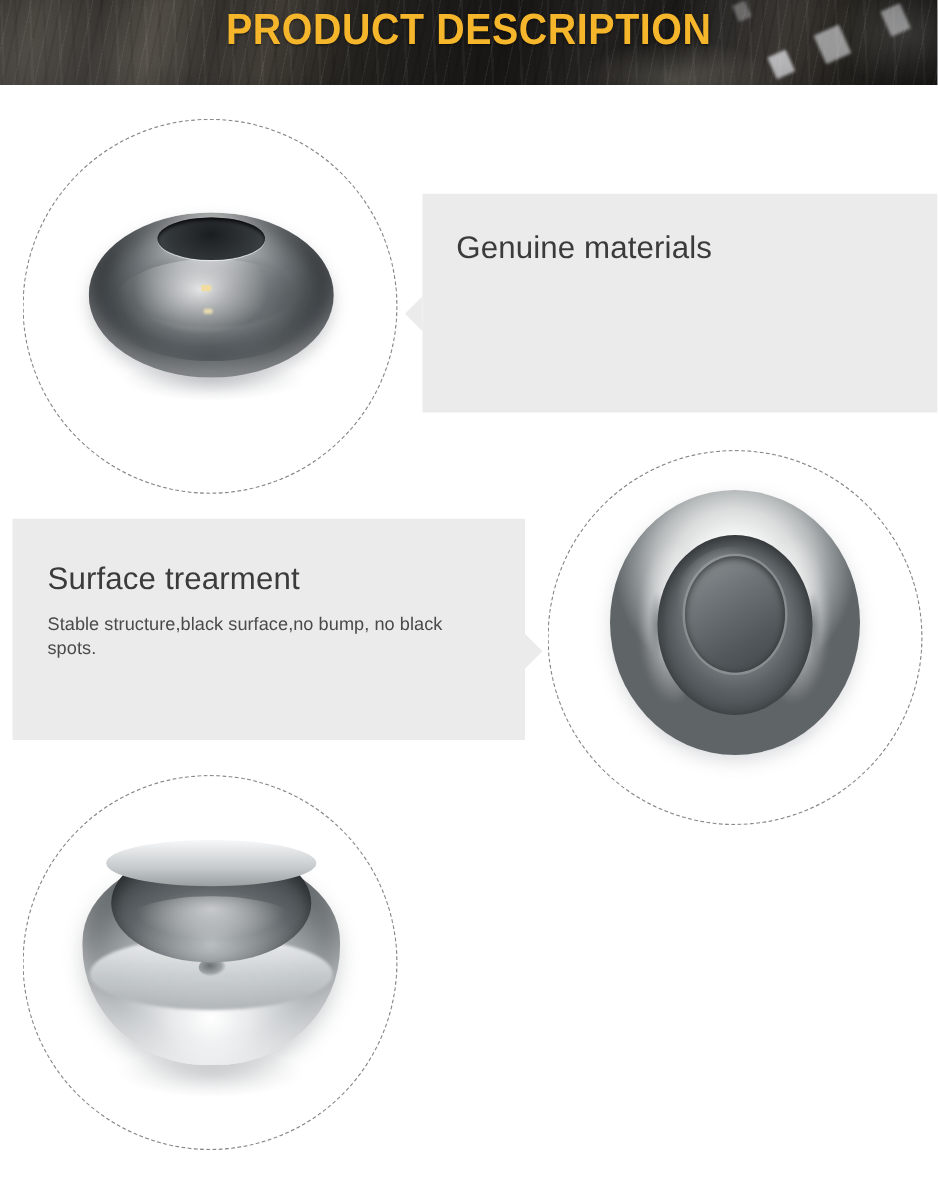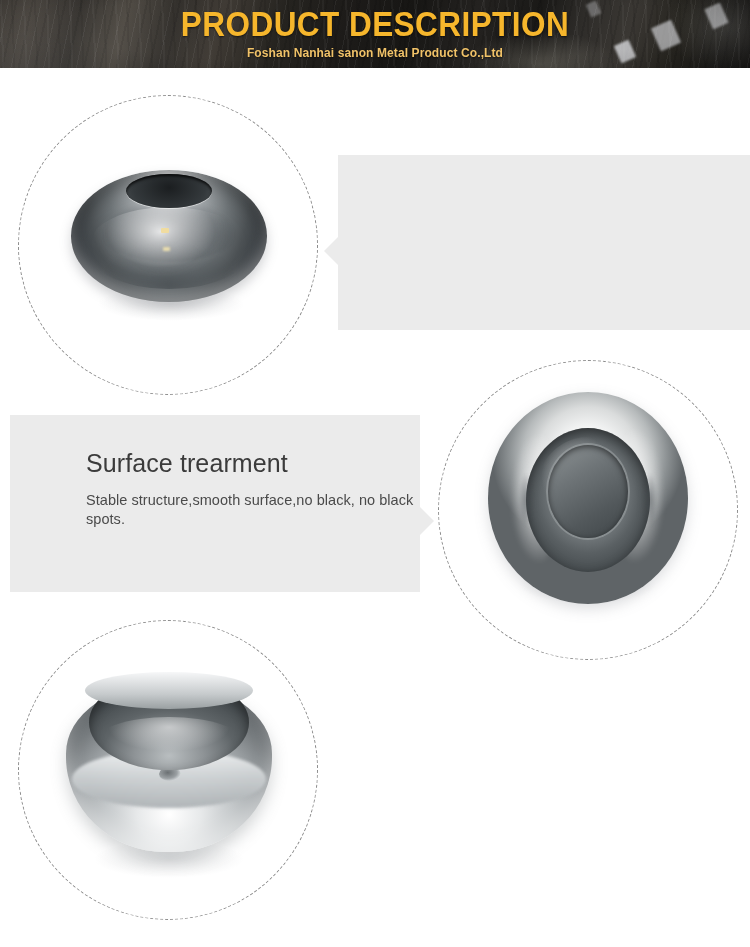--- a/index.html
+++ b/index.html
@@ -113,21 +113,21 @@
     font-size:25px; line-height:30px; letter-spacing:0.1px;
   }
   .card p{
     color:#4a4a4a; font-size:14.5px; line-height:19px; letter-spacing:0.05px;
   }
 
   #card1{ left:338px; top:155px; width:412px; height:175px; }
   #card1 h3{ margin:28px 0 0 27px; }
   #card1 p { margin:12px 0 0 27px; width:345px; }
 
-  #card2{ left:10px; top:415px; width:410px; height:177px;padding-left:48px; }
+  #card2{ left:10px; top:415px; width:410px; height:177px; }
   #card2 h3{ margin:33px 0 0 28px; }
   #card2 p { margin:13px 0 0 28px; width:352px; }
 
   
   .photo{ position:absolute; }
   .dash-circle{
     position:absolute; inset:0; border-radius:50%;
     border:1px dashed #8a8a8a;
     background:#fff;
   }
@@ -306,21 +306,20 @@
     <div class="glow-mid"></div>
     <div class="glow-right"></div>
     <div class="patch p4"></div>
     <div class="patch p1"></div>
     <div class="patch p2"></div>
     <div class="patch p3"></div>
     <div class="hdr-vignette"></div>
   </div>
   <div class="hdr-text">
     <div class="hdr-title">PRODUCT DESCRIPTION</div>
-    <div class="hdr-sub">Foshan Nanhai sanon Metal Product Co.,Ltd</div>
   </div>
 </div>
 
 <div class="photo" id="photo1">
   <div class="dash-circle"></div>
   <div class="clip">
     <div class="shadow-pad" id="p1-shadow"></div>
     <div id="p1-ring">
       <div class="rim"></div>
       <div class="outer"></div>
@@ -329,26 +328,27 @@
       <div class="belly"></div>
       <div class="spec1"></div>
       <div class="spec2"></div>
       <div class="hole"></div>
     </div>
   </div>
 </div>
 
 <div class="card" id="card1">
   <div class="notch left"></div>
+  <h3>Genuine materials</h3>
 </div>
 
 <div class="card" id="card2">
   <div class="notch right"></div>
   <h3>Surface trearment</h3>
-  <p>Stable structure,smooth surface,no black, no black spots.</p>
+  <p>Stable structure,black surface,no bump, no black spots.</p>
 </div>
 
 <div class="photo" id="photo2">
   <div class="dash-circle"></div>
   <div class="clip">
     <div class="shadow-pad" id="p2-shadow"></div>
     <div id="p2-ring">
       <div class="sheen-l"></div>
       <div class="sheen-r"></div>
       <div class="inner-well"></div>

